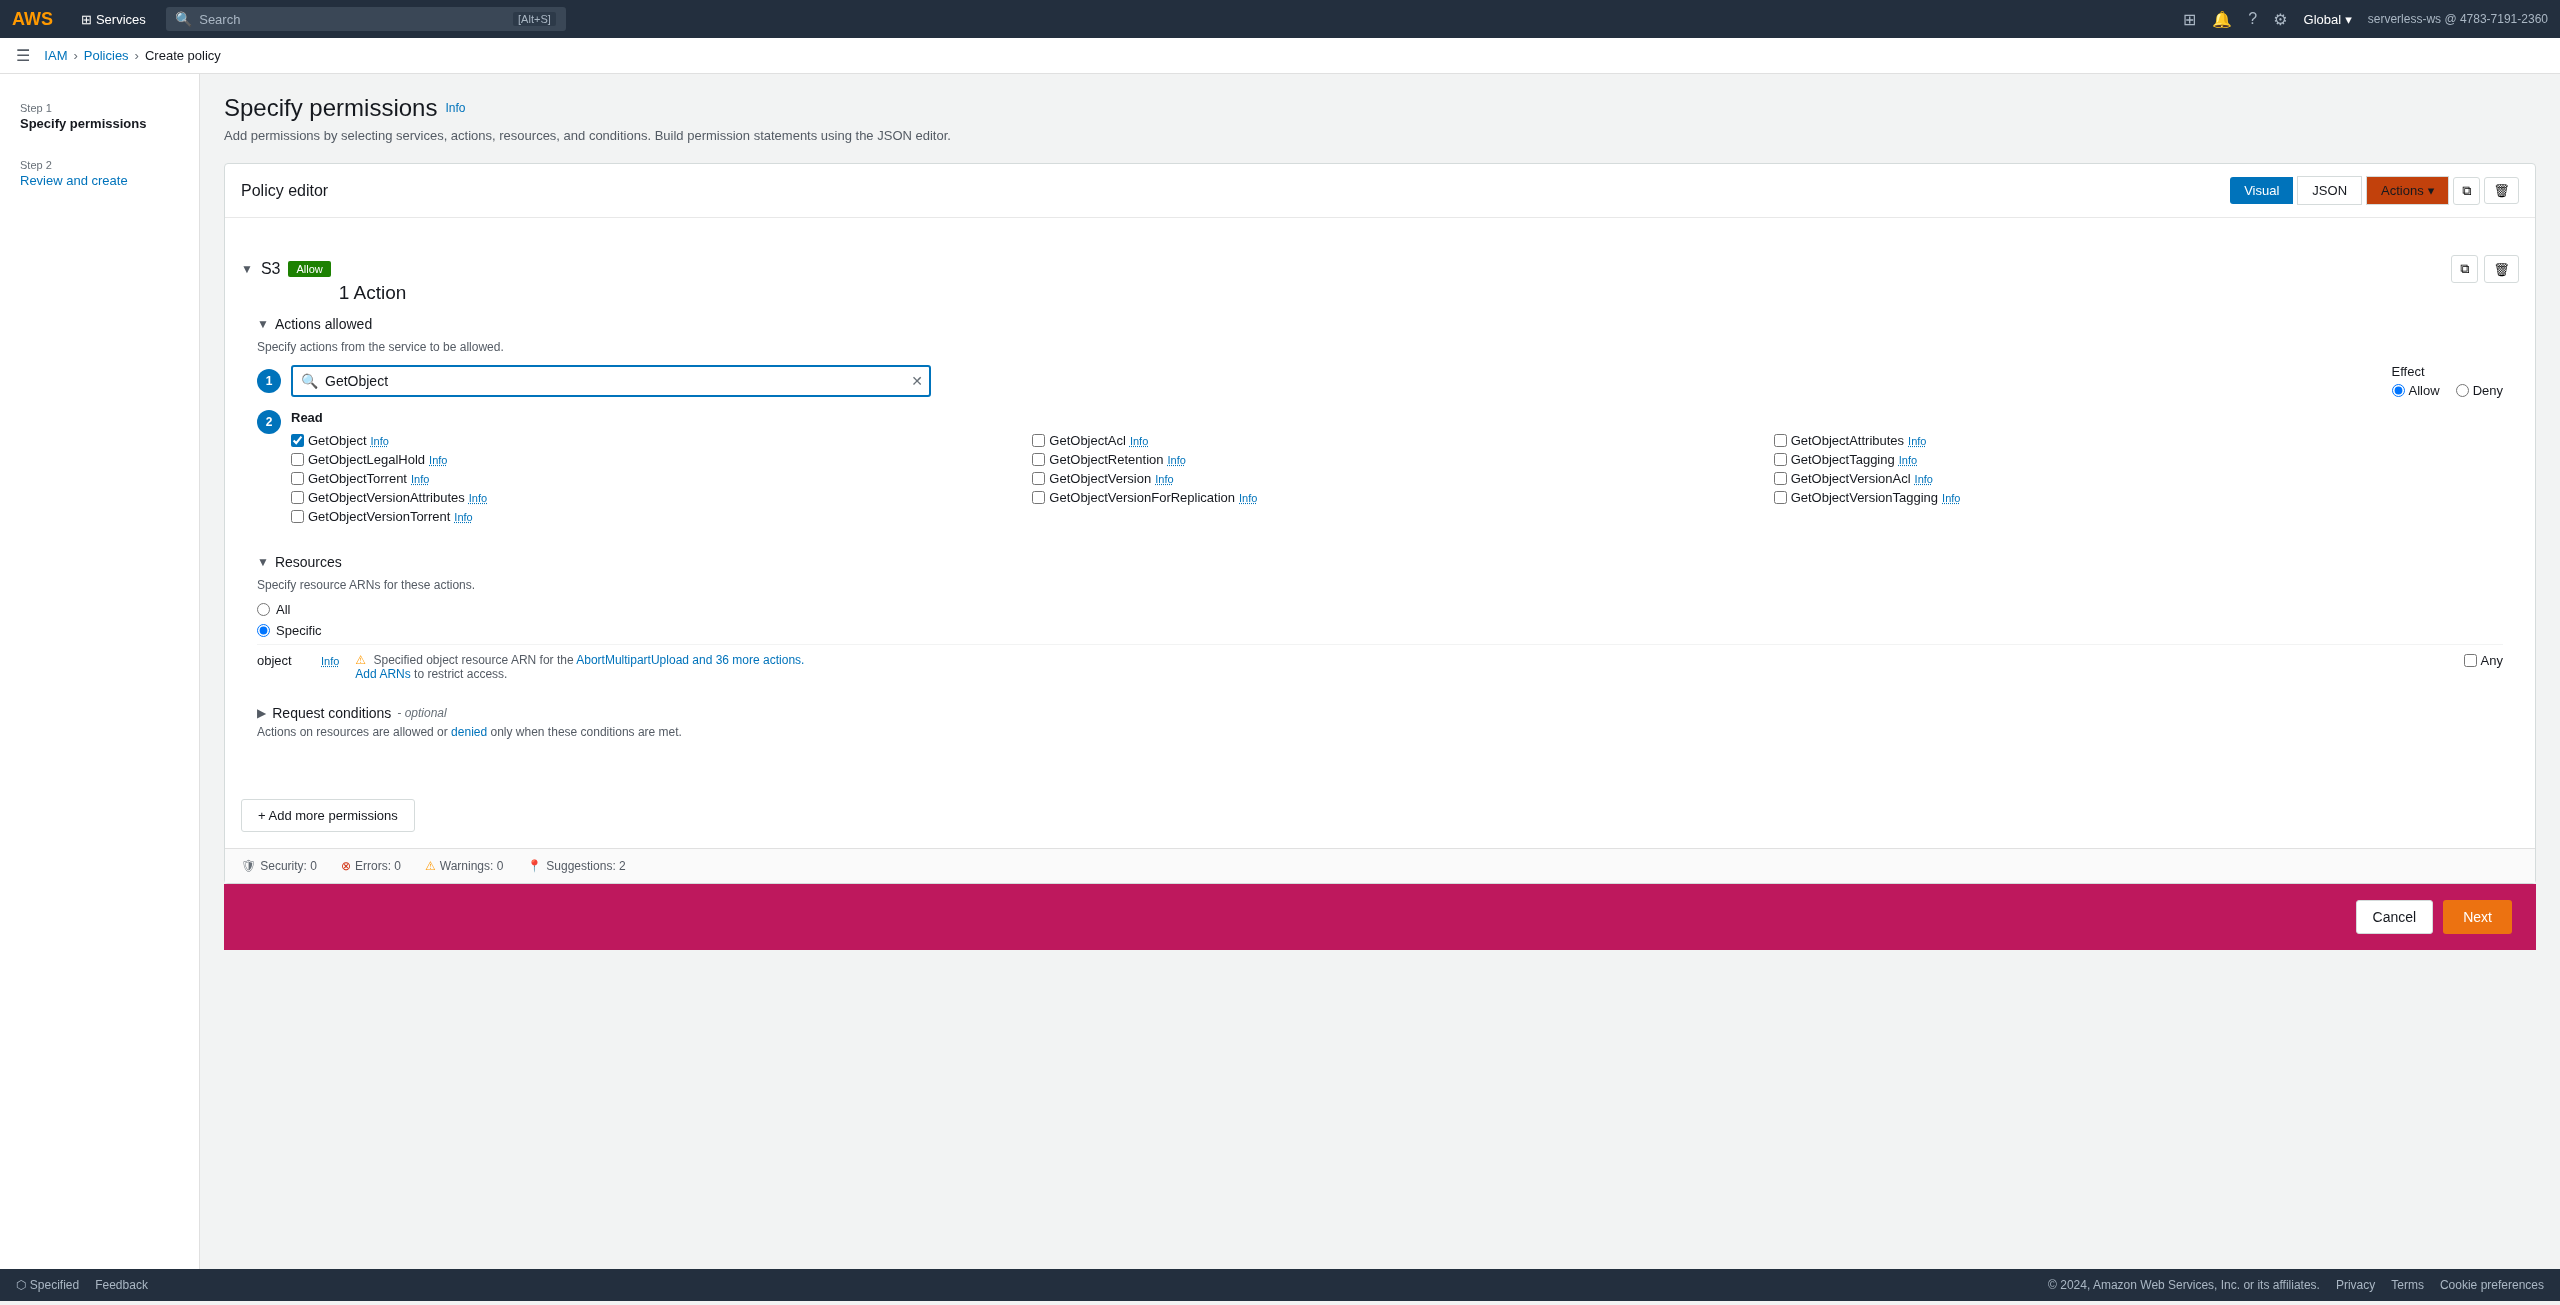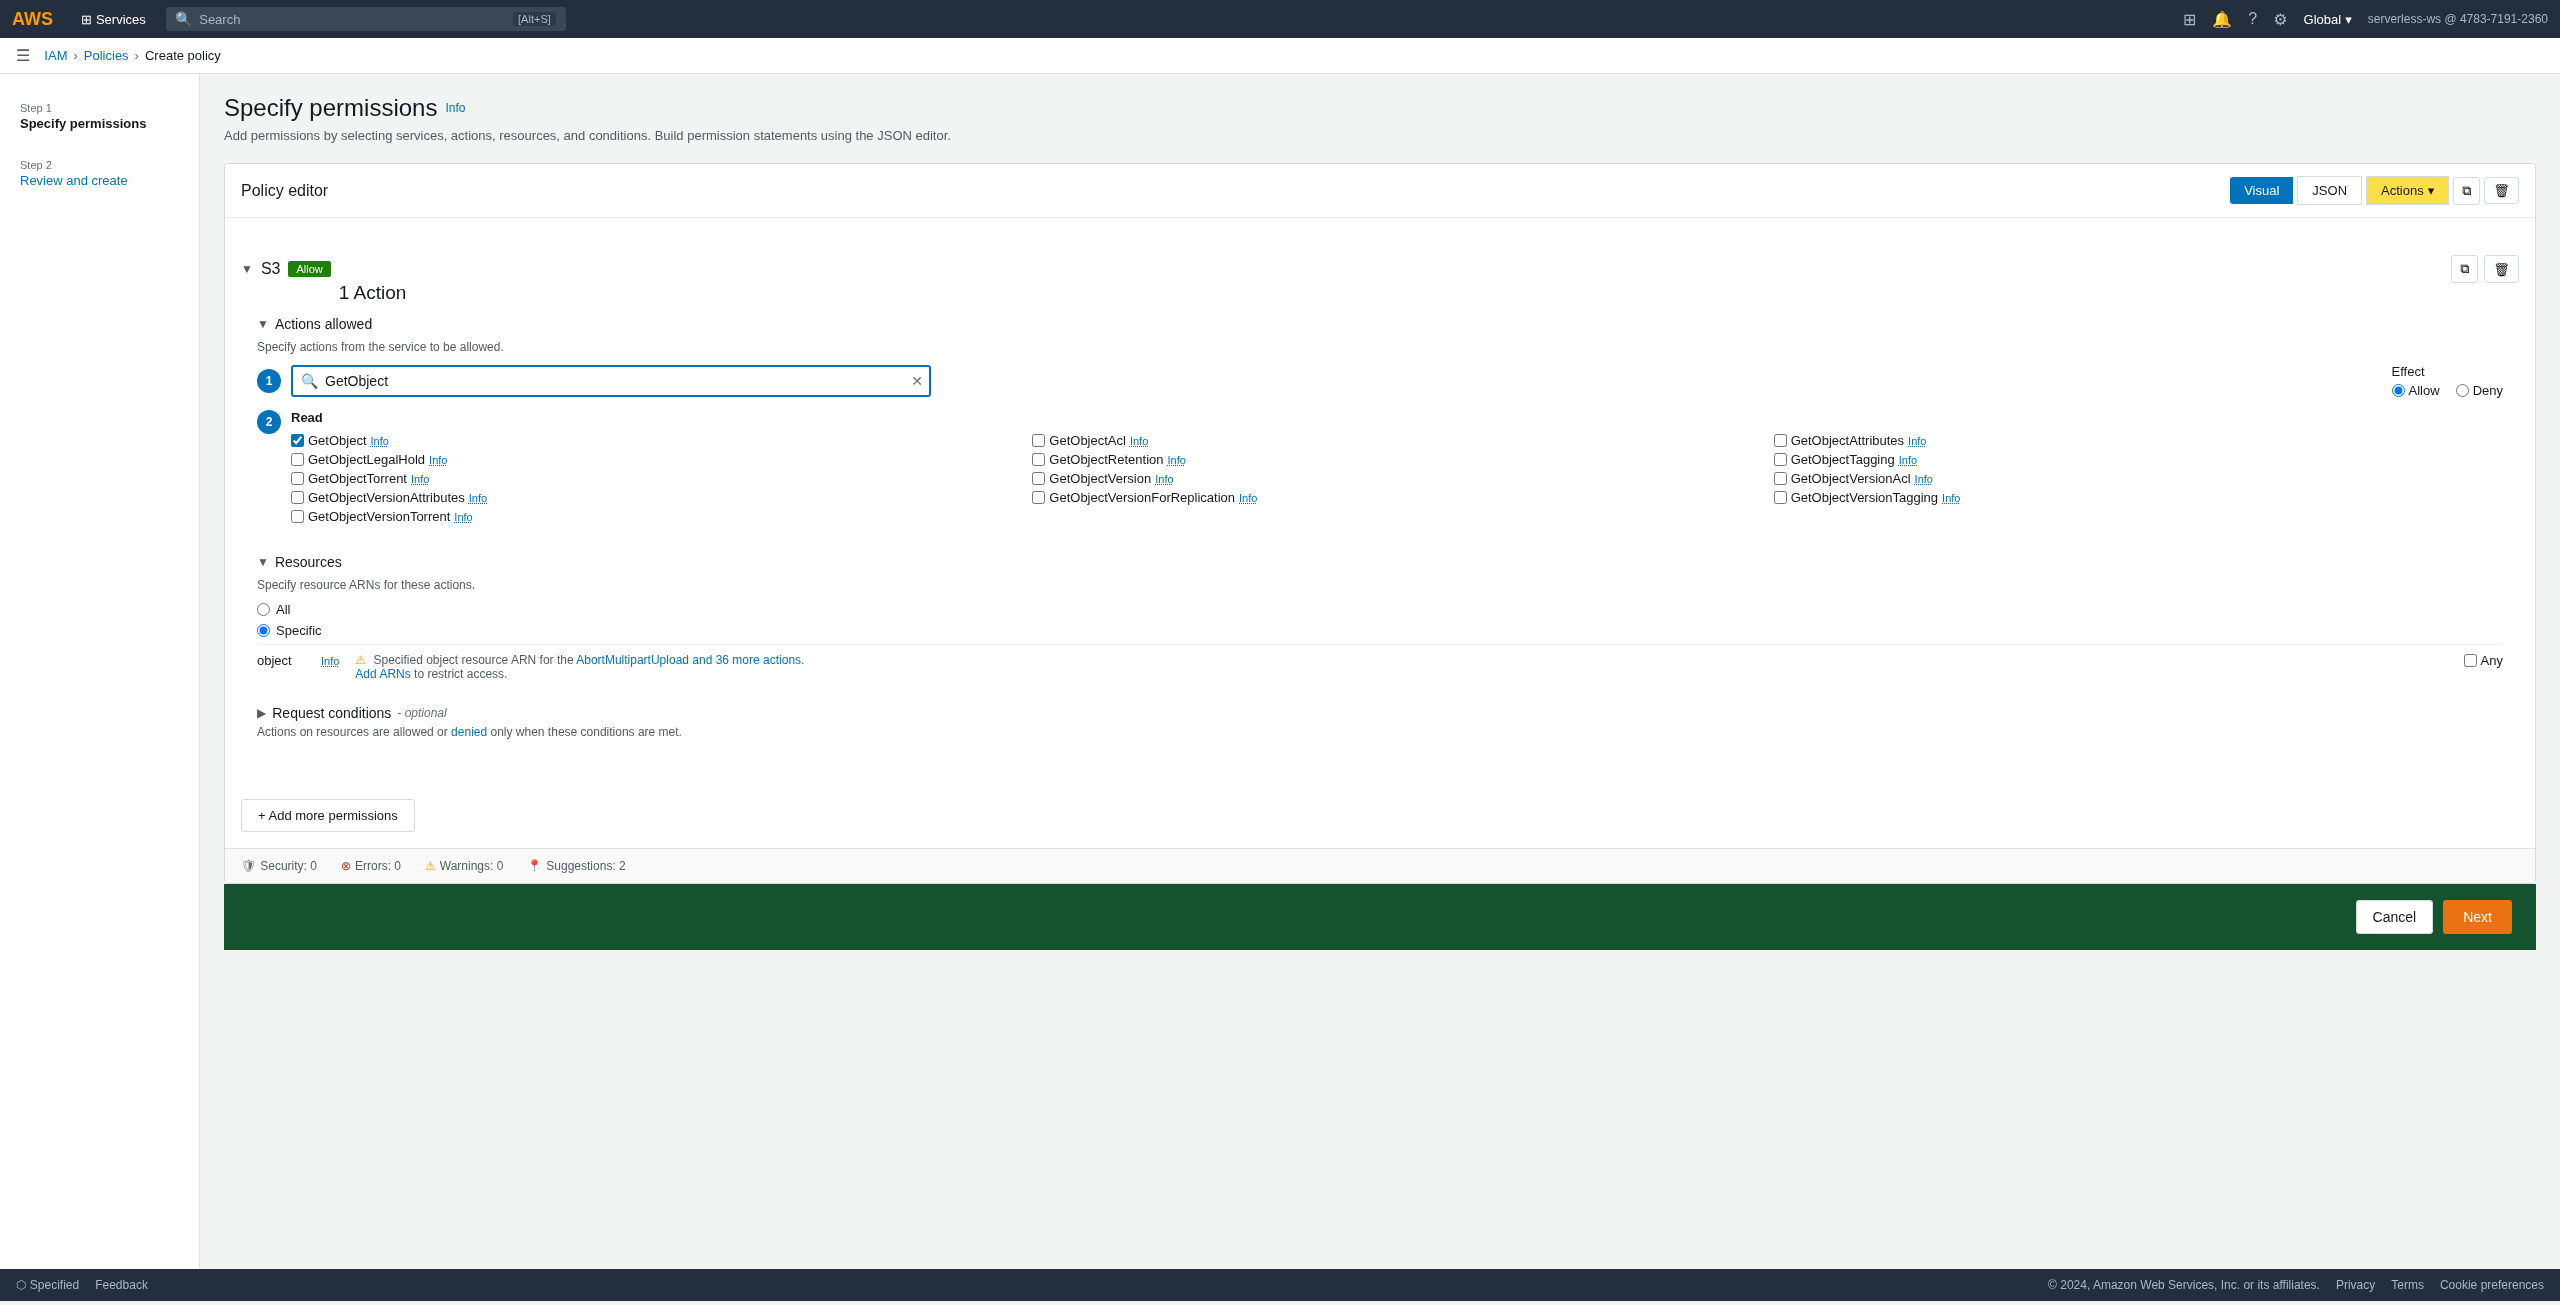--- a/index.html
+++ b/index.html
@@ -182,21 +182,21 @@
     }
     .btn-json {
       background: #fff;
       color: #16191f;
       border: 1px solid #d5dbdb;
       padding: 6px 14px;
       font-size: 13px;
       cursor: pointer;
     }
     .btn-actions {
-      background: #fde047;
+      background: #c2410c;
       color: #16191f;
       border: 1px solid #d5dbdb;
       padding: 6px 14px;
       font-size: 13px;
       cursor: pointer;
       display: flex;
       align-items: center;
       gap: 4px;
       border-radius: 0;
     }
@@ -471,21 +471,21 @@
     .status-icon-error { color: #d13212; }
     .status-icon-warning { color: #ff9900; }
     .status-icon-suggestion { color: #0073bb; }
 
     
     .footer-buttons {
       display: flex;
       justify-content: flex-end;
       gap: 10px;
       padding: 16px 24px;
-      background: #14532d;
+      background: #be185d;
     }
     .btn-cancel {
       background: #fff;
       border: 1px solid #d5dbdb;
       border-radius: 3px;
       padding: 8px 16px;
       font-size: 14px;
       cursor: pointer;
       color: #16191f;
     }

